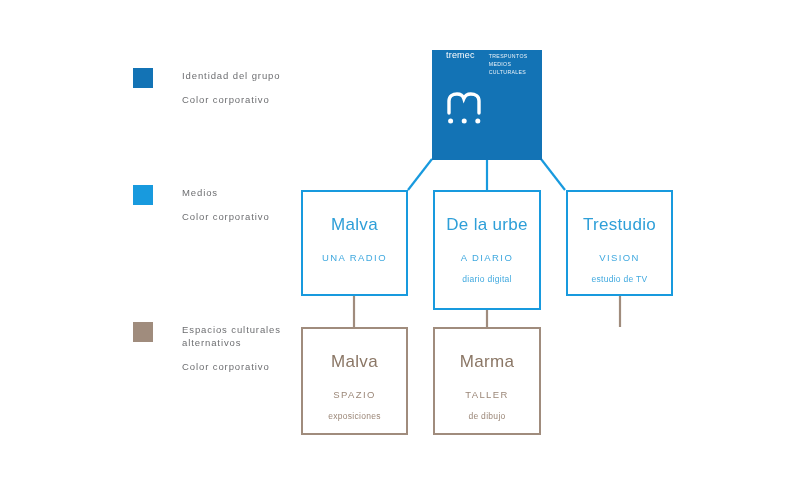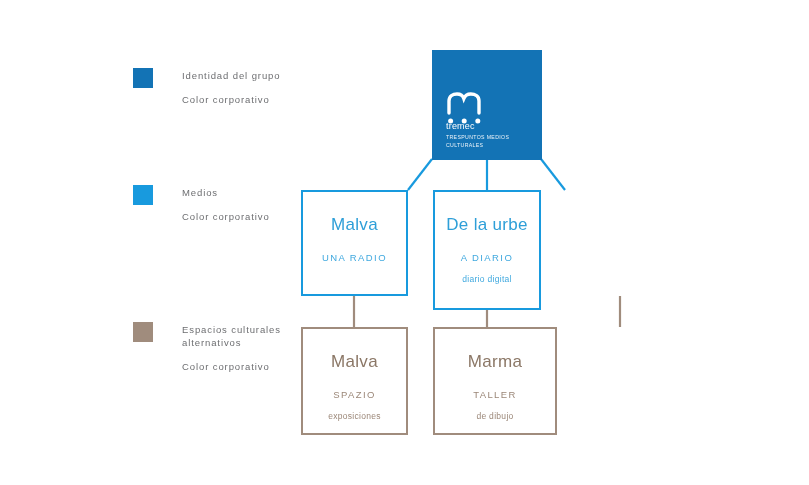--- a/index.html
+++ b/index.html
@@ -56,21 +56,21 @@
     flex-direction: column;
     align-items: center;
     background: #ffffff;
   }
 
   
   .brand-box {
     position: absolute;
     box-sizing: border-box;
     display: flex;
-    flex-direction: column;
+    flex-direction: row;
     justify-content: flex-end;
     align-items: flex-start;
   }
   .brand-logo {
     position: absolute;
     left: 14px;
     top: 42px;
   }
   .brand-name {
     font-size: 9px;
@@ -200,27 +200,32 @@
     <div class="media-line2" style="margin-top:17px;">UNA RADIO</div>
     <div class="media-line3" style="margin-top:11px;"></div>
   </div>
 
   <div class="node media-box" style="left:433px; top:190px; width:108px; height:120px;">
     <div class="media-title" style="margin-top:23px;">De la urbe</div>
     <div class="media-line2" style="margin-top:17px;">A DIARIO</div>
     <div class="media-line3" style="margin-top:11px;">diario digital</div>
   </div>
 
+  <div class="node media-box" style="left:566px; top:190px; width:107px; height:106px;">
+    <div class="media-title" style="margin-top:23px;">Trestudio</div>
+    <div class="media-line2" style="margin-top:17px;">VISION</div>
+    <div class="media-line3" style="margin-top:11px;">estudio de TV</div>
+  </div>
 
   <div class="node culture-box" style="left:301px; top:327px; width:107px; height:108px;">
     <div class="culture-title" style="margin-top:23px;">Malva</div>
     <div class="culture-line2" style="margin-top:17px;">SPAZIO</div>
     <div class="culture-line3" style="margin-top:11px;">exposiciones</div>
   </div>
 
-  <div class="node culture-box" style="left:433px; top:327px; width:124px; height:108px;">
+  <div class="node culture-box" style="left:433px; top:327px; width:108px; height:108px;">
     <div class="culture-title" style="margin-top:23px;">Marma</div>
     <div class="culture-line2" style="margin-top:17px;">TALLER</div>
     <div class="culture-line3" style="margin-top:11px;text-align:right;">de dibujo</div>
   </div>
 
 
 </div>
 
 </body></html>

